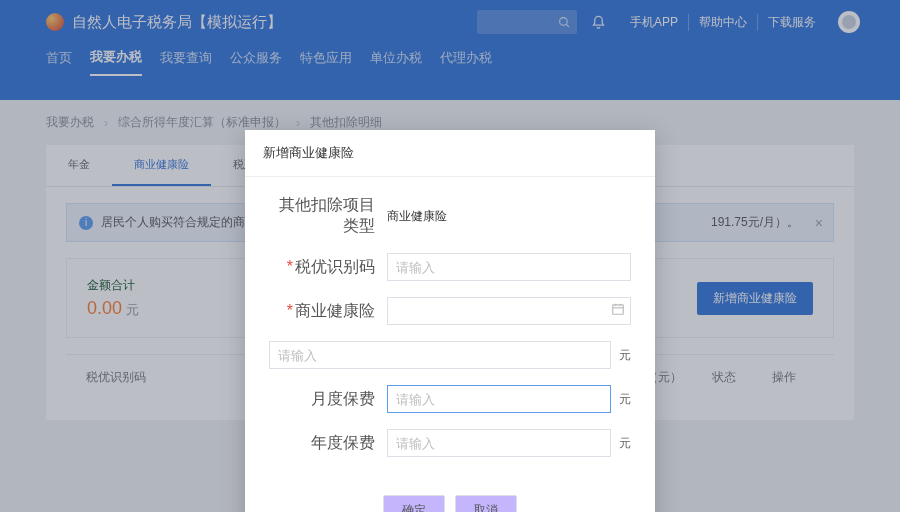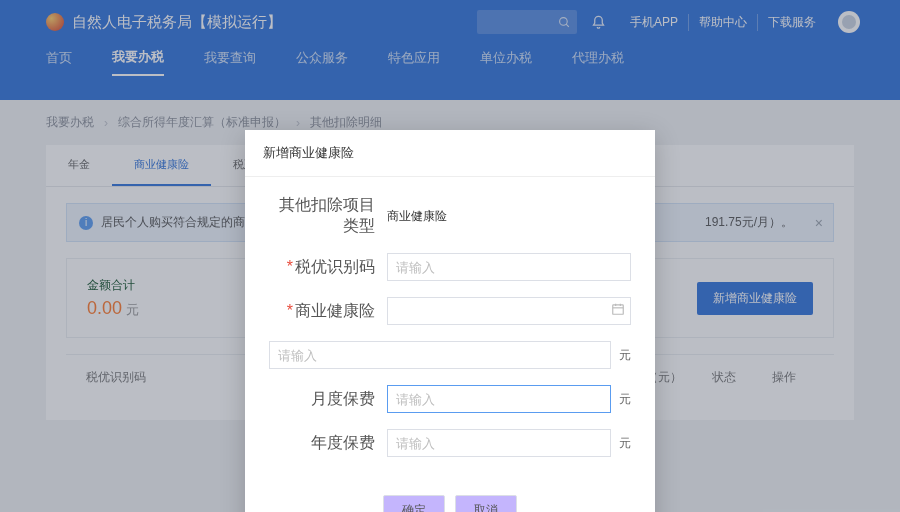--- a/index.html
+++ b/index.html
@@ -8,21 +8,21 @@
 .topbar{display:flex;align-items:center;height:44px;padding:0 40px 0 46px}
 .logo{width:18px;height:18px;border-radius:50%;background:radial-gradient(circle at 30% 30%,#ffcc66,#d93a2b);margin-right:8px;flex-shrink:0}
 .app-title{font-size:15px;flex:1}
 .search-box{width:100px;height:24px;background:rgba(255,255,255,.18);border-radius:2px;display:flex;align-items:center;justify-content:flex-end;padding:0 6px}
 .search-box svg{opacity:.8}
 .bell{margin:0 14px;opacity:.9}
 .toplink{color:#fff;font-size:12px;padding:0 10px;border-left:1px solid rgba(255,255,255,.3);text-decoration:none}
 .toplink:first-of-type{border-left:none}
 .avatar{width:22px;height:22px;border-radius:50%;background:#fff;margin-left:12px;display:flex;align-items:center;justify-content:center}
 .avatar-inner{width:14px;height:14px;border-radius:50%;background:#c9d3e0}
-.nav{display:flex;align-items:center;height:36px;padding:0 46px;gap:40px;font-size:13px}
+.nav{display:flex;align-items:center;height:36px;padding:0 46px;gap:18px;font-size:13px}
 .nav-item{color:#cfe0f7;padding-bottom:8px;cursor:pointer}
 .nav-item.active{color:#fff;border-bottom:2px solid #fff;font-weight:600}
 .crumb{display:flex;align-items:center;gap:10px;padding:14px 46px;color:#8a8f99;font-size:12px}
 .crumb .sep{color:#c0c4cc}
 .crumb .link{color:#8a8f99}
 .panel{background:#fff;margin:0 46px;padding:0 0 20px 0}
 .tabs{display:flex;border-bottom:1px solid #e6e8eb}
 .tab{padding:12px 22px;font-size:11px;color:#666;cursor:pointer}
 .tab.active{color:#3173da;border-bottom:2px solid #3173da}
 .notice{margin:16px 20px 0;background:#eef4fc;border:1px solid #d3e4f7;padding:10px 12px;display:flex;align-items:center;color:#555;position:relative}
@@ -100,21 +100,21 @@
 
 <div class="panel">
   <div class="tabs">
     <div class="tab">年金</div>
     <div class="tab active">商业健康险</div>
     <div class="tab">税延养老</div>
   </div>
   <div class="notice">
     <span class="info-ico">i</span>
     <span>居民个人购买符合规定的商业</span>
-    <span style="margin-left:auto;margin-right:28px">191.75元/月）。</span>
+    <span style="margin-left:auto;margin-right:22px">191.75元/月）。</span>
     <span class="notice-close">×</span>
   </div>
   <div class="sumrow">
     <div>
       <div class="sum-label">金额合计</div>
       <div class="sum-val"><span>0.00</span><span class="unit">元</span></div>
     </div>
     <button class="add-btn">新增商业健康险</button>
   </div>
   <div class="thead">

